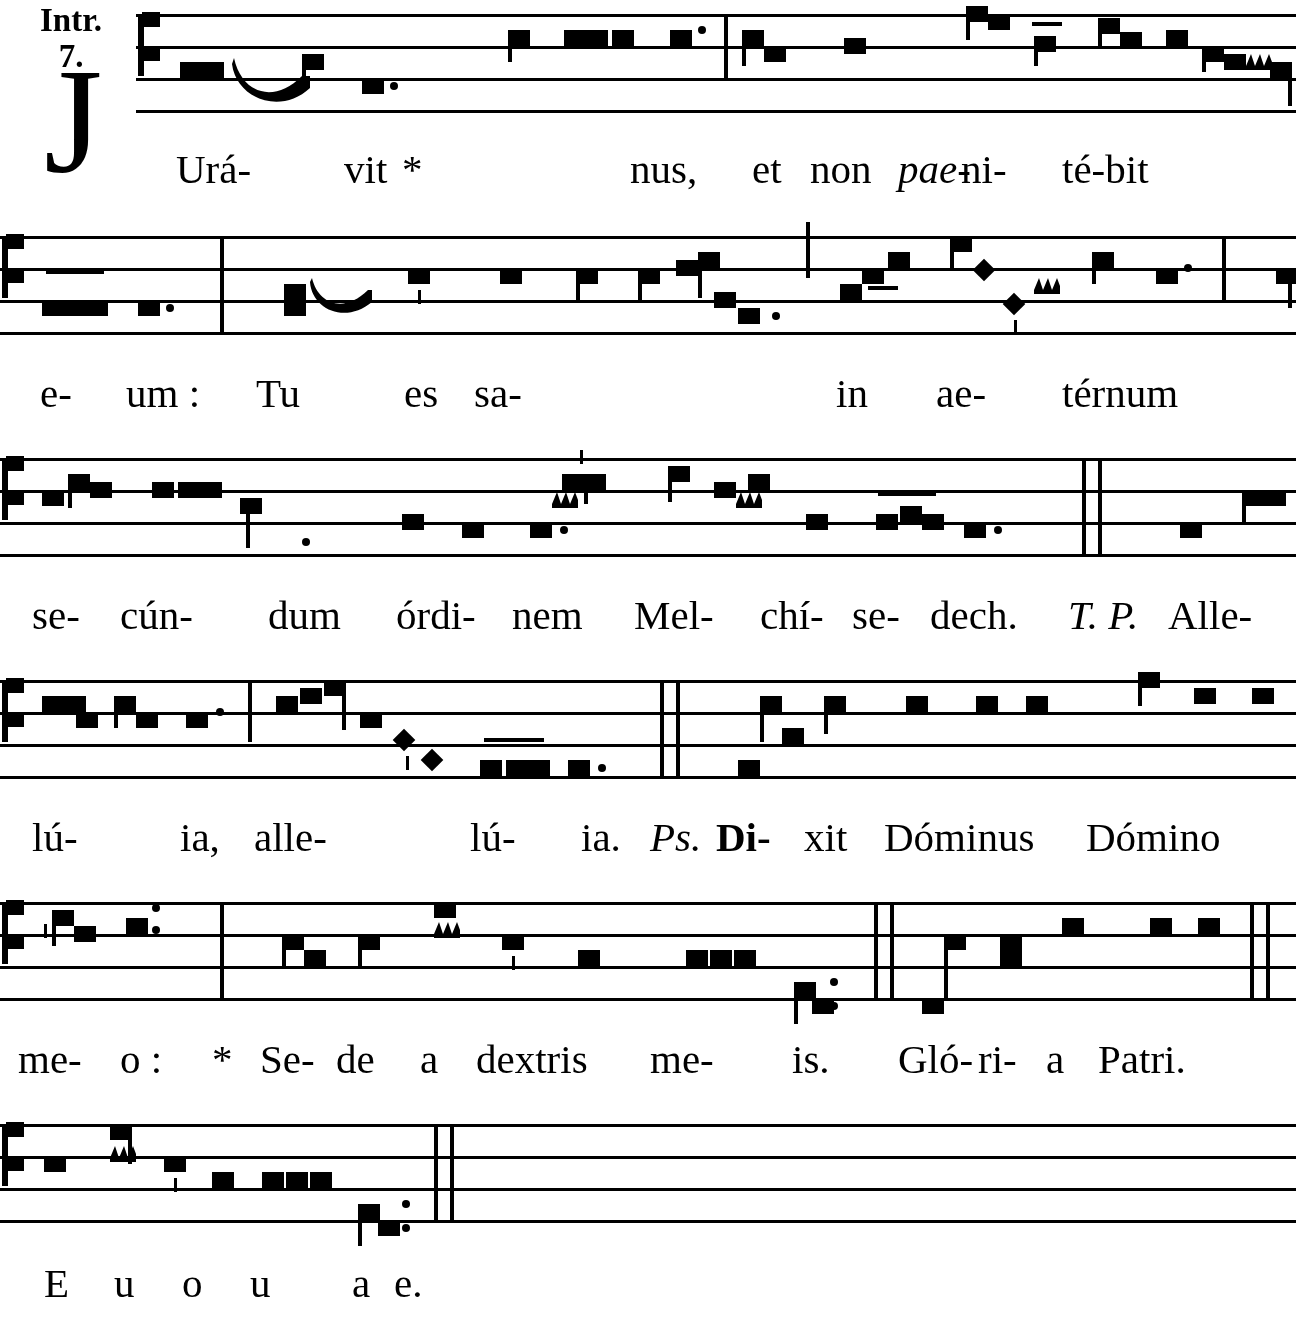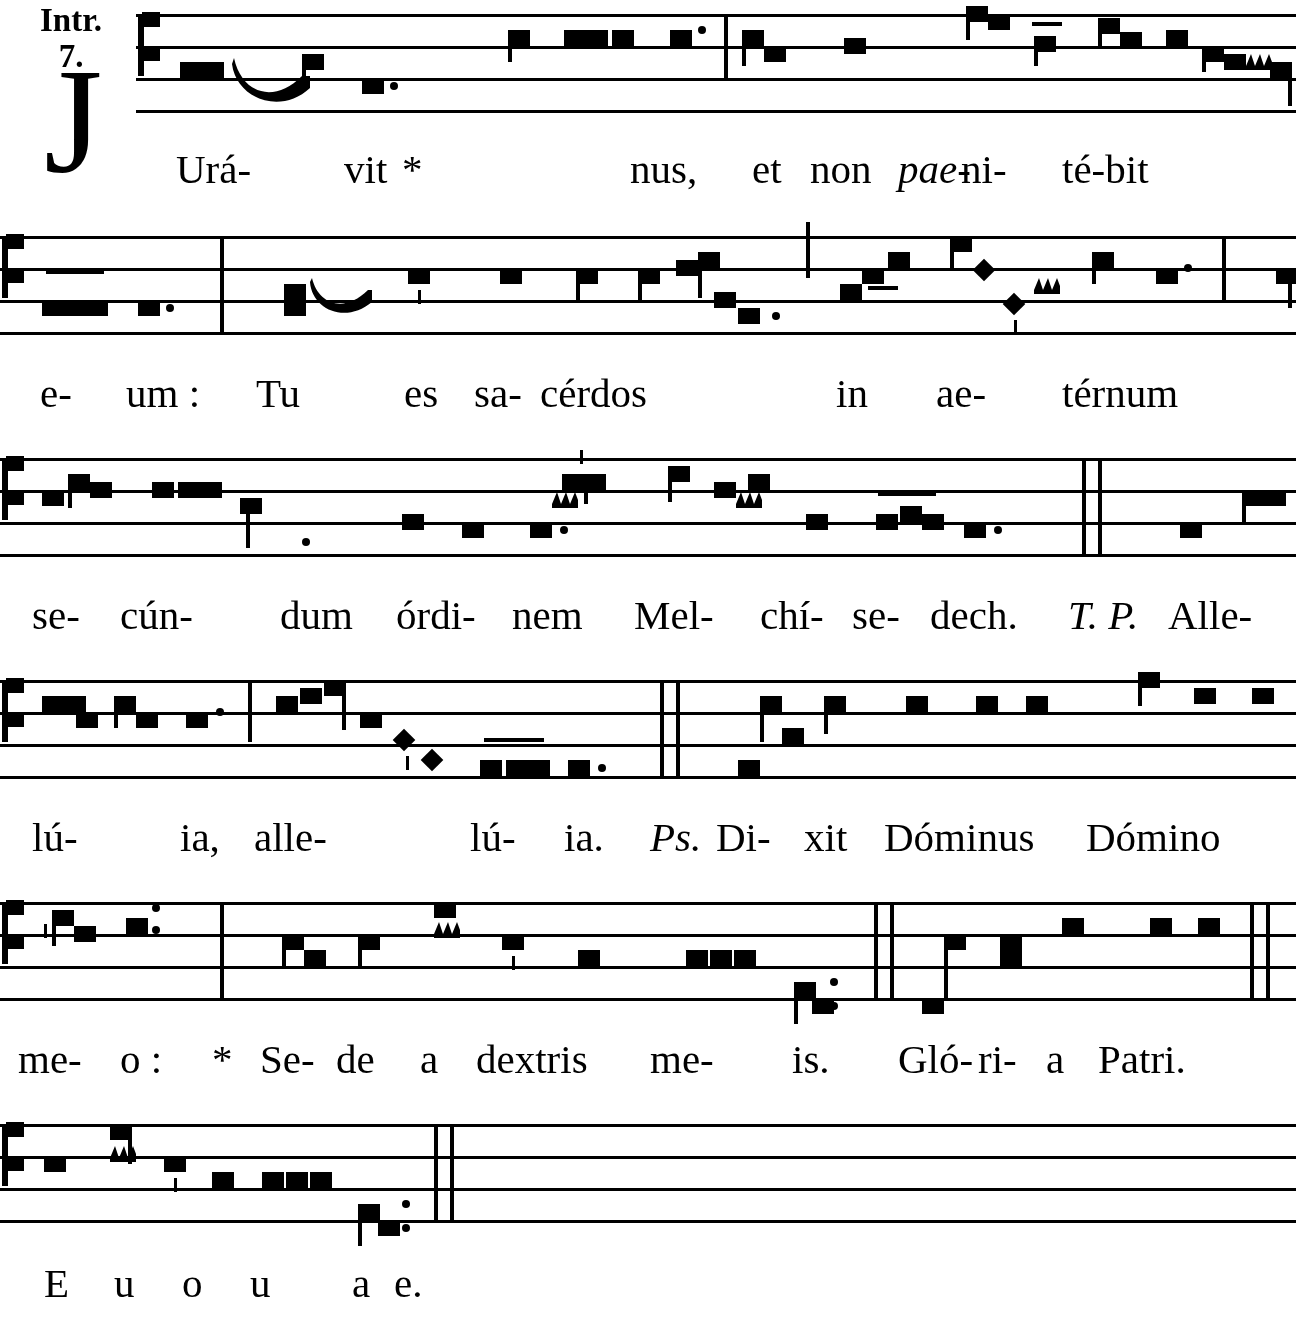--- a/index.html
+++ b/index.html
@@ -308,21 +308,20 @@
       <div class="punctum" style="left:1276px; top:40px;"></div>
       <div class="stem" style="left:1288px; top:40px; height:40px;"></div>
     </div>
 
     <div class="lyrics" style="position:absolute; top:128px; left:0;">
       <span class="syl" style="left:40px;">e-</span>
       <span class="syl" style="left:126px;">um :</span>
       <span class="syl" style="left:256px;">Tu</span>
       <span class="syl" style="left:404px;">es</span>
       <span class="syl" style="left:474px;">sa-</span>
-      <span class="syl" style="left:540px;">cérdos</span>
       <span class="syl" style="left:836px;">in</span>
       <span class="syl" style="left:936px;">ae-</span>
       <span class="syl" style="left:1062px;">térnum</span>
     </div>
   </div>
 
   <div class="system" style="position:absolute; top:450px; left:0; height:200px;">
     <div class="staff" style="position:absolute; left:0; top:0; width:1296px; height:120px;">
       <div class="line l1"></div>
       <div class="line l2"></div>
@@ -385,21 +384,21 @@
 
       <div class="punctum" style="left:1180px; top:72px;"></div>
       <div class="punctum" style="left:1242px; top:40px;"></div>
       <div class="stem" style="left:1242px; top:40px; height:32px;"></div>
       <div class="punctum" style="left:1264px; top:40px;"></div>
     </div>
 
     <div class="lyrics" style="position:absolute; top:128px; left:0;">
       <span class="syl" style="left:32px;">se-</span>
       <span class="syl" style="left:120px;">cún-</span>
-      <span class="syl" style="left:280px;">dum</span>
+      <span class="syl" style="left:268px;">dum</span>
       <span class="syl" style="left:396px;">órdi-</span>
       <span class="syl" style="left:512px;">nem</span>
       <span class="syl" style="left:634px;">Mel-</span>
       <span class="syl" style="left:760px;">chí-</span>
       <span class="syl" style="left:852px;">se-</span>
       <span class="syl" style="left:930px;">dech.</span>
       <span class="syl ital" style="left:1068px;">T. P.</span>
       <span class="syl" style="left:1168px;">Alle-</span>
     </div>
   </div>
@@ -459,23 +458,23 @@
       <div class="stem" style="left:1138px; top:0px; height:34px;"></div>
       <div class="punctum" style="left:1194px; top:16px;"></div>
       <div class="punctum" style="left:1252px; top:16px;"></div>
     </div>
 
     <div class="lyrics" style="position:absolute; top:128px; left:0;">
       <span class="syl" style="left:32px;">lú-</span>
       <span class="syl" style="left:180px;">ia,</span>
       <span class="syl" style="left:254px;">alle-</span>
       <span class="syl" style="left:470px;">lú-</span>
-      <span class="syl" style="left:564px;">ia.</span>
+      <span class="syl" style="left:581px;">ia.</span>
       <span class="syl ital" style="left:650px;">Ps.</span>
-      <span class="syl" style="left:716px;">Di-</span>
+      <span class="syl" style="left:716px;font-weight:bold;">Di-</span>
       <span class="syl" style="left:804px;">xit</span>
       <span class="syl" style="left:884px;">Dóminus</span>
       <span class="syl" style="left:1086px;">Dómino</span>
     </div>
   </div>
 
   <div class="system" style="position:absolute; top:894px; left:0; height:200px;">
     <div class="staff" style="position:absolute; left:0; top:0; width:1296px; height:120px;">
       <div class="line l1"></div>
       <div class="line l2"></div>

